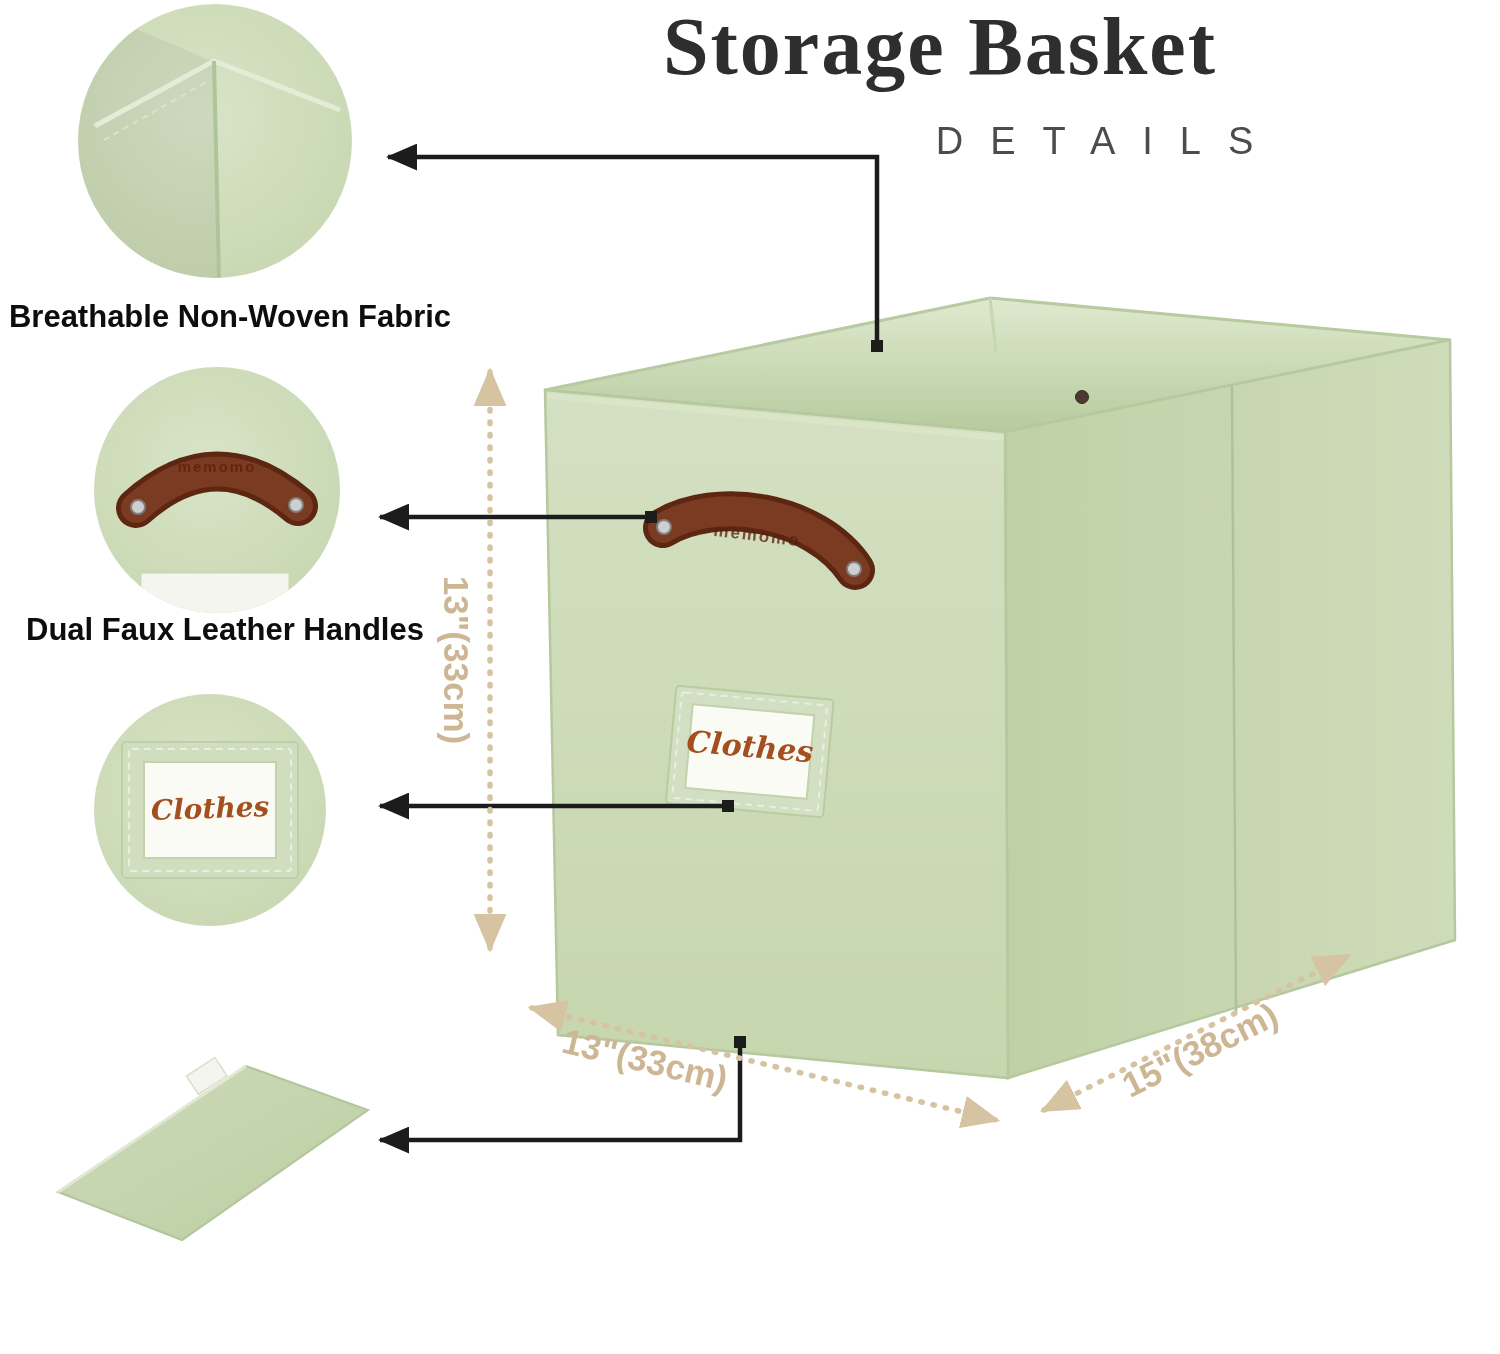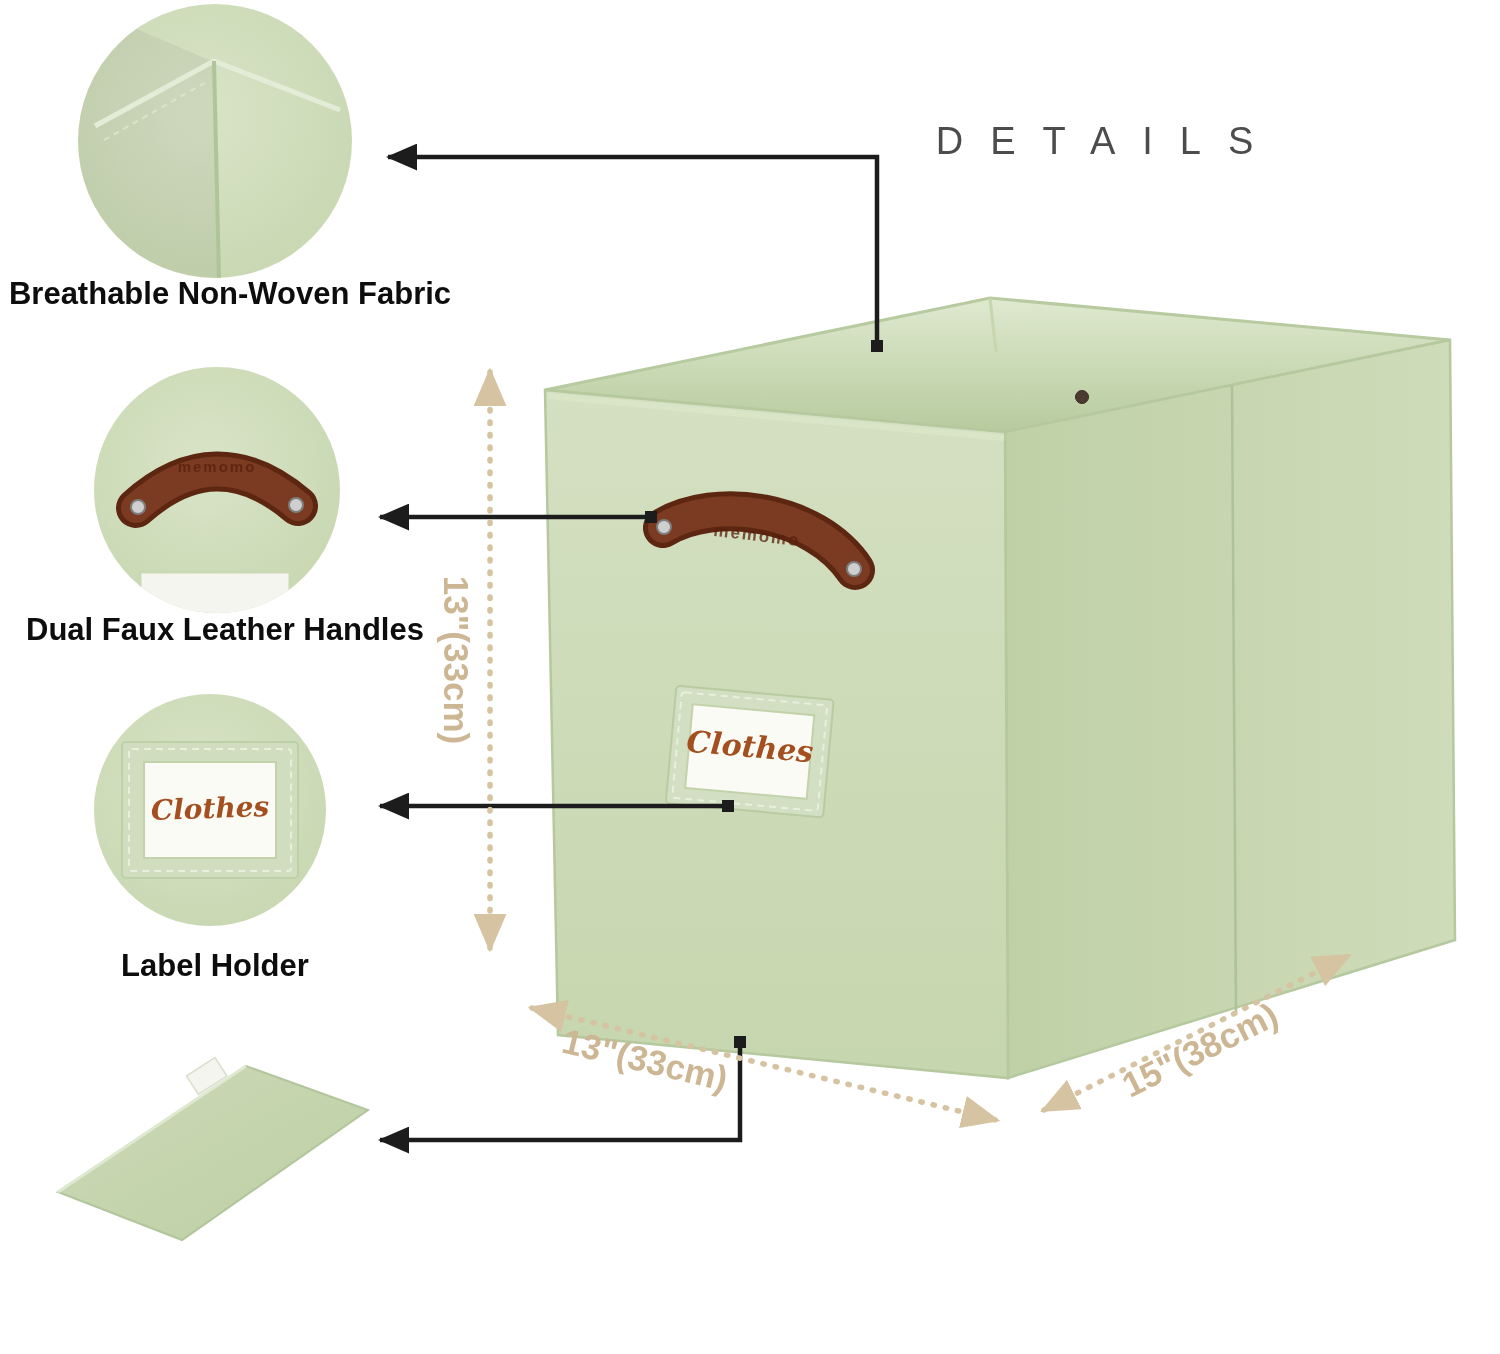--- a/index.html
+++ b/index.html
@@ -138,25 +138,25 @@
       <rect x="734" y="1036" width="12" height="12"></rect>
     </g>
 
     <g stroke="#d6c3a1" stroke-width="5.5" fill="none" stroke-linecap="round" stroke-dasharray="1.5 11">
       <path d="M 490 372 L 490 948" marker-start="url(#mTan)" marker-end="url(#mTan)"></path>
       <path d="M 532 1008 L 996 1120" marker-start="url(#mTan)" marker-end="url(#mTan)"></path>
       <path d="M 1044 1110 L 1348 956" marker-start="url(#mTan)" marker-end="url(#mTan)"></path>
     </g>
   </svg>
 
+  <div class="abs title" style="left:560px;top:0px;width:760px;">Storage Basket</div>
   <div class="abs subtitle" style="left:868px;top:120px;width:480px;">DETAILS</div>
 
-  <div class="abs caption" style="left:5px;top:276px;width:450px;">Breathable Non-Woven Fabric</div>
+  <div class="abs caption" style="left:5px;top:299px;width:450px;">Breathable Non-Woven Fabric</div>
   <div class="abs caption" style="left:10px;top:612px;width:430px;">Dual Faux Leather Handles</div>
-  <div class="abs caption" style="left:15px;top:948px;width:400px;">Label Holder</div>
 
   <div class="abs dim" style="left:346px;top:640px;width:220px;transform:rotate(90deg);">13"(33cm)</div>
   <div class="abs dim" style="left:535px;top:1040px;width:220px;transform:rotate(13.5deg);">13"(33cm)</div>
   <div class="abs dim" style="left:1090px;top:1030px;width:220px;transform:rotate(-26.5deg);">15"(38cm)</div>
 
   <div class="abs script" style="left:670px;top:729px;width:160px;font-size:30px;transform:rotate(5deg);">Clothes</div>
   <div class="abs script" style="left:130px;top:792px;width:160px;font-size:28px;transform:rotate(-2deg);">Clothes</div>
 
   <div class="abs emboss" style="left:697px;top:526px;width:120px;transform:rotate(7deg);">memomo</div>
   <div class="abs emboss" style="left:157px;top:458px;width:120px;font-size:15px;">memomo</div>

